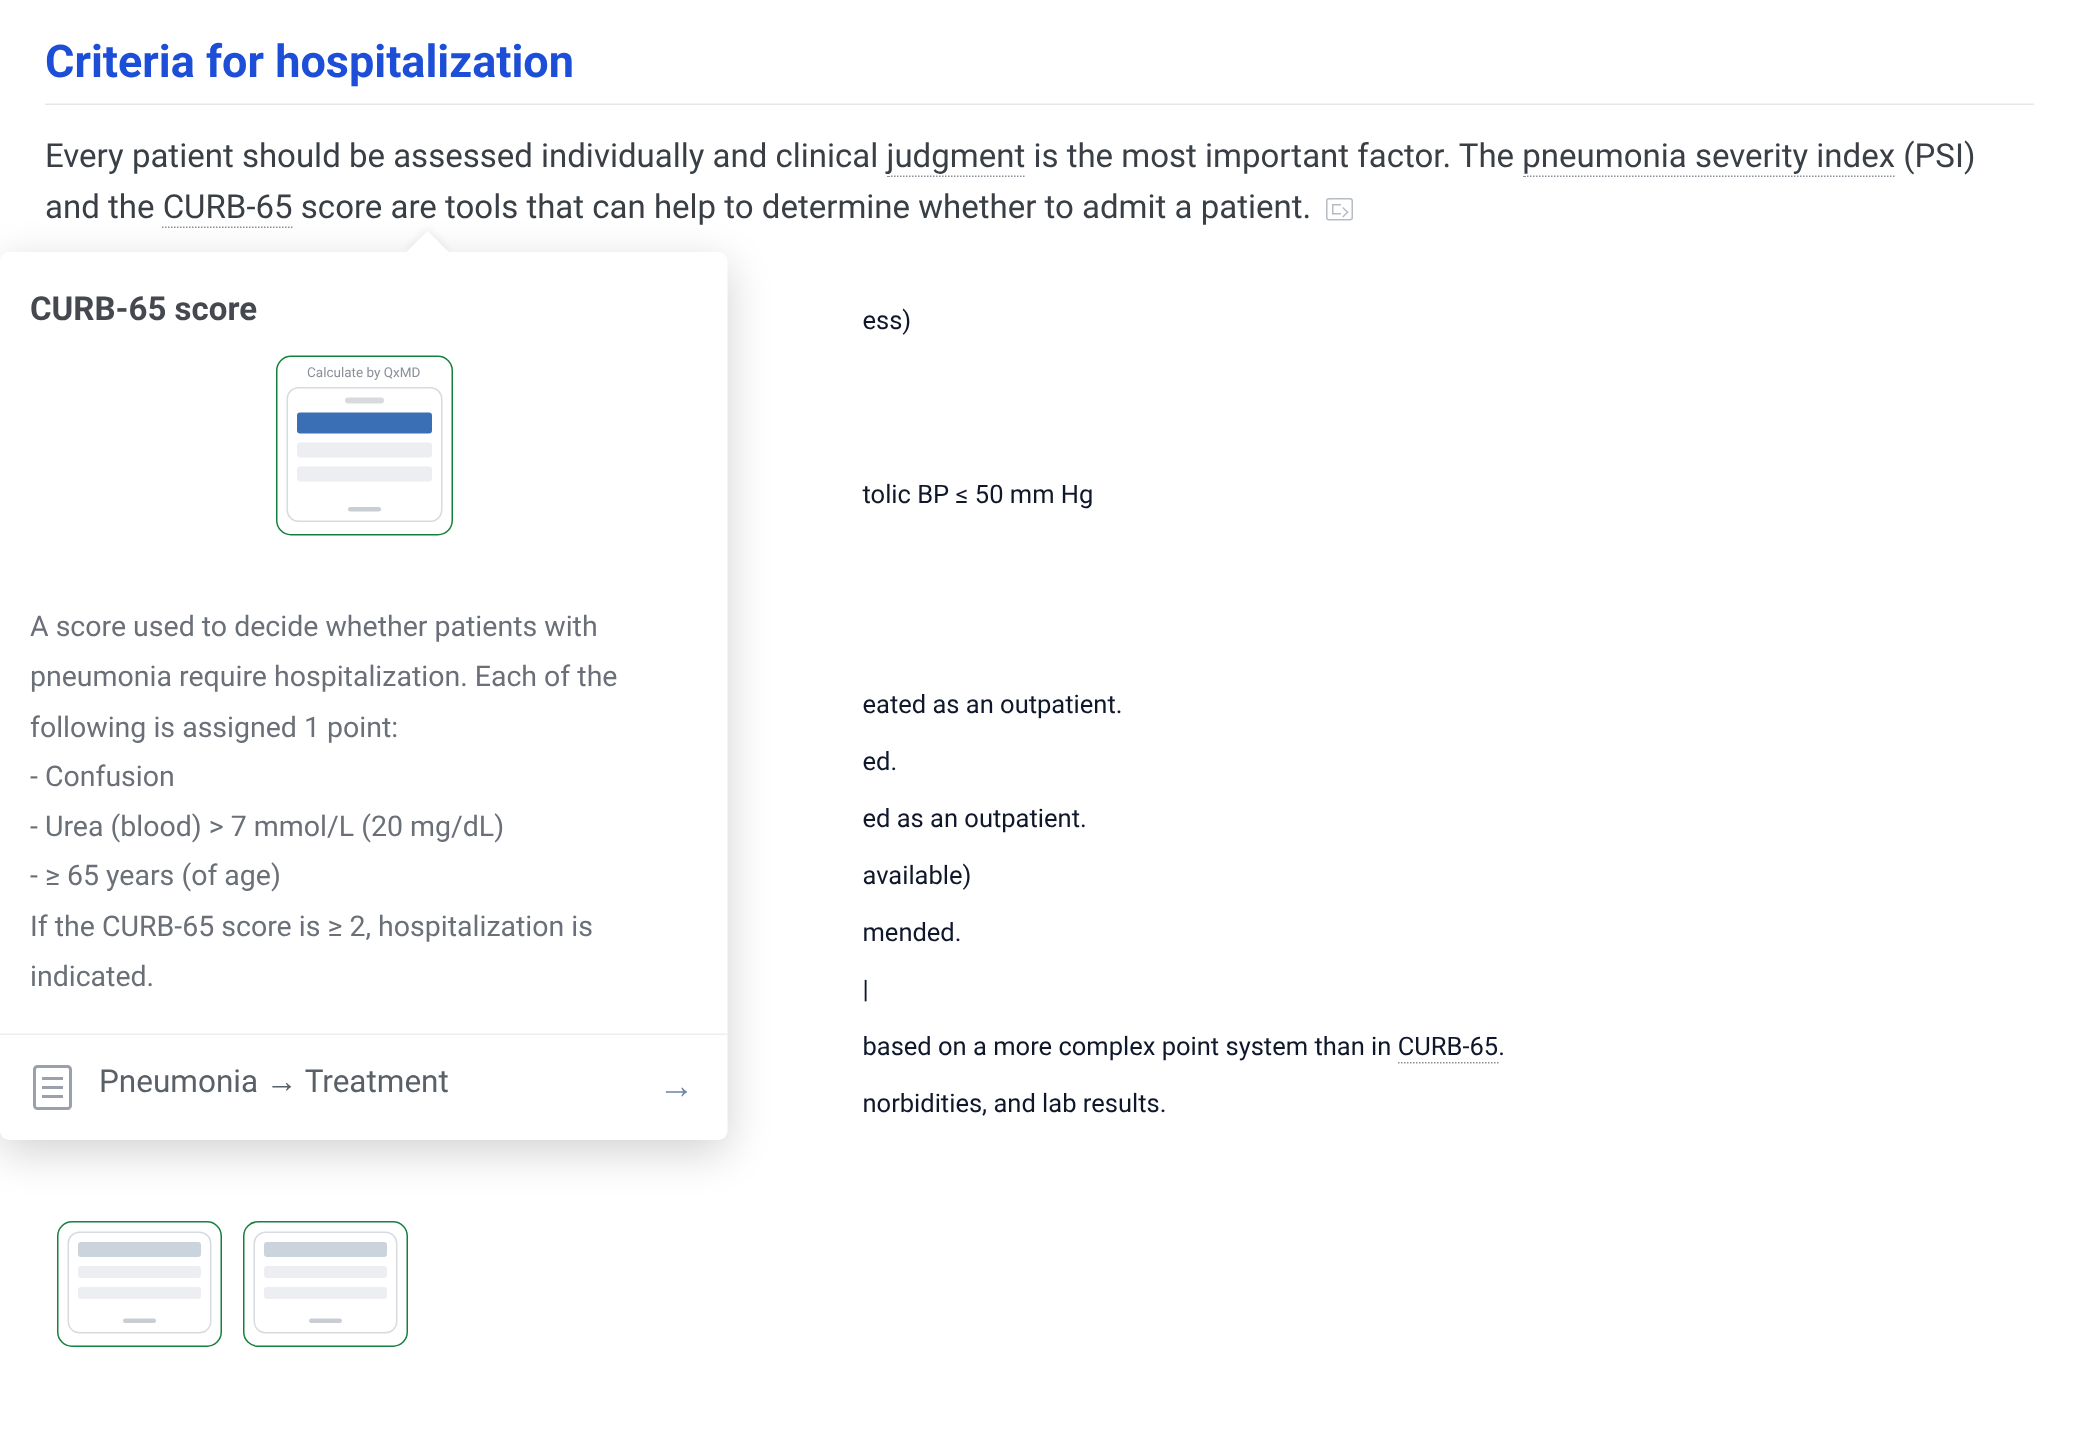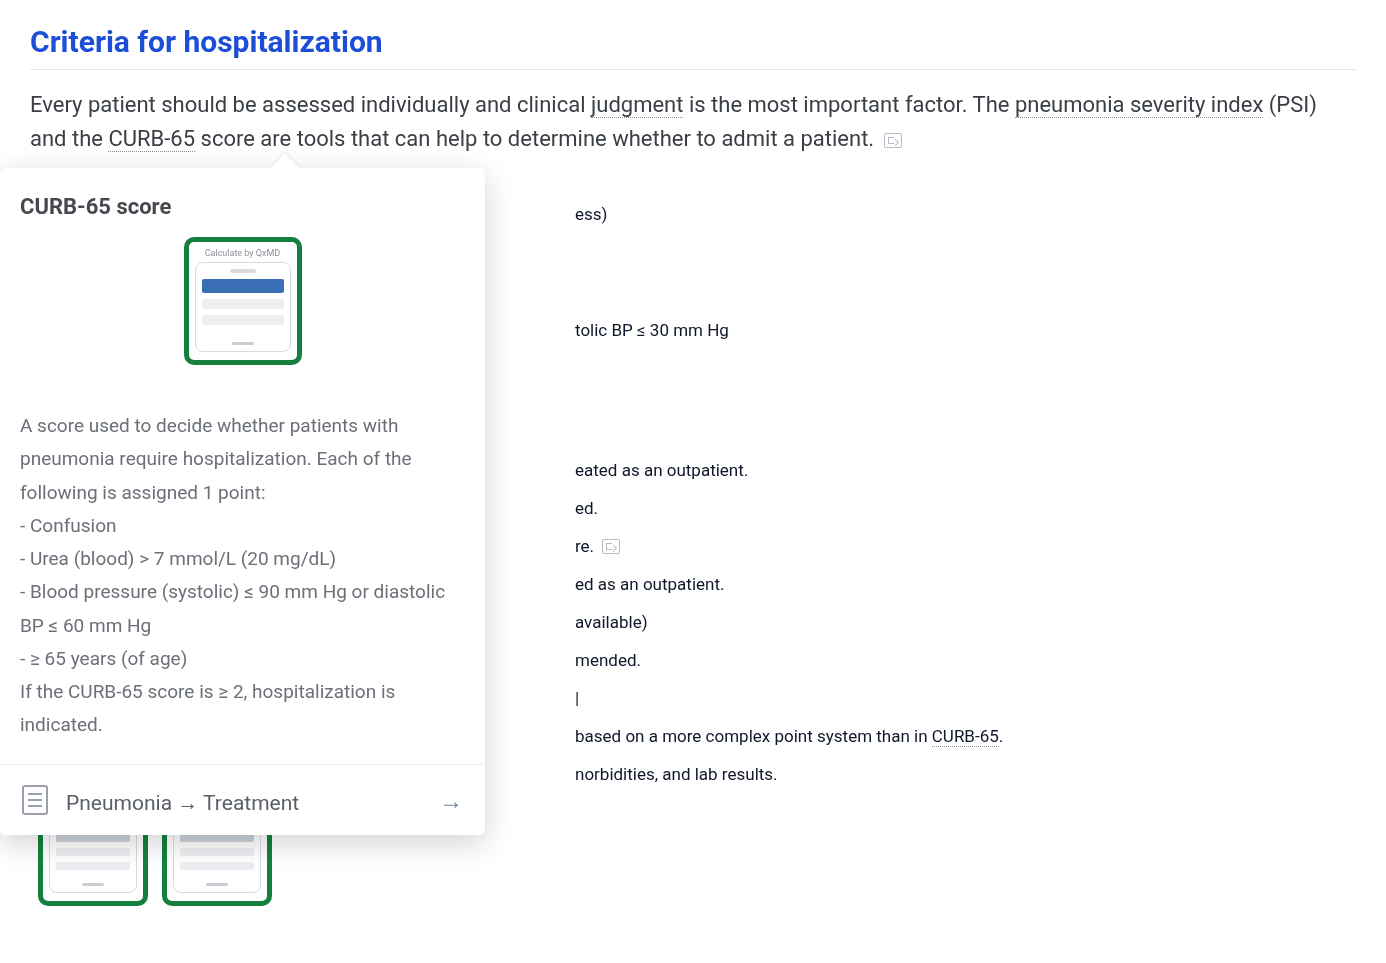--- a/index.html
+++ b/index.html
@@ -104,21 +104,21 @@
     color: #45494f;
     margin-bottom: 18px;
   }
   .calc-thumb-wrap {
     text-align: center;
     margin-bottom: 20px;
   }
   .calc-thumb {
     display: inline-block;
     width: 118px;
-    border: 5px solid #15803d;
+    border: 1px solid #15803d;
     border-radius: 10px;
     padding: 6px 6px 8px 6px;
     cursor: pointer;
   }
   .calc-caption {
     font-size: 9px;
     color: #8a8f98;
     text-align: center;
     margin-bottom: 4px;
   }
@@ -161,21 +161,21 @@
     font-size: 19px;
     line-height: 1.75;
     color: #6b7078;
     margin-top: 44px;
   }
 
   .pop-footer {
     border-top: 1px solid #eceef1;
     padding: 20px 22px;
     display: flex;
-    align-items: flex-end;
+    align-items: flex-start;
     gap: 18px;
     cursor: pointer;
   }
   .doc-icon {
     width: 26px; height: 30px;
     border: 2px solid #9aa1ab;
     border-radius: 3px;
     position: relative;
     flex: 0 0 auto;
   }
@@ -221,25 +221,24 @@
   <h1 class="section-title">Criteria for hospitalization</h1>
   <hr class="rule">
   <p class="body-text">
     <span>Every patient should be assessed individually and clinical </span><span class="term">judgment</span><span> is the most important factor. The </span><span class="term">pneumonia severity index</span><span> (PSI) and the </span><span class="term">CURB-65</span><span> score are tools that can help to determine whether to admit a patient. </span><span class="ref-icon"></span>
   </p>
 </div>
 
 <div class="bg-lines">
   <div>ess)</div>
   <div style="height:78px"></div>
-  <div>tolic BP ≤ 30 mm Hg</div>
+  <div>tolic BP ≤ 50 mm Hg</div>
   <div style="height:102px"></div>
   <div>eated as an outpatient.</div>
   <div>ed.</div>
-  <div><span>re.</span> <span class="ref-icon"></span></div>
   <div>ed as an outpatient.</div>
   <div>available)</div>
   <div>mended.</div>
   <div>|</div>
   <div>
     <span> based on a more complex point system than in </span><span class="term">CURB-65</span><span>.</span>
   </div>
   <div>norbidities, and lab results.</div>
 </div>
 
@@ -257,21 +256,20 @@
           <div class="row2"></div>
           <div class="footer-bar"></div>
         </div>
       </div>
     </div>
 
     <div class="pop-desc">
       <div>A score used to decide whether patients with pneumonia require hospitalization. Each of the following is assigned 1 point:</div>
       <div>- Confusion</div>
       <div>- Urea (blood) &gt; 7 mmol/L (20 mg/dL)</div>
-      <div>- Blood pressure (systolic) ≤ 90 mm Hg or diastolic BP ≤ 60 mm Hg</div>
       <div>- ≥ 65 years (of age)</div>
       <div>If the CURB-65 score is ≥ 2, hospitalization is indicated.</div>
     </div>
   </div>
 
   <div class="pop-footer">
     <div class="doc-icon"></div>
     <div class="link-text">Pneumonia → Treatment</div>
     <div class="arrow-right">→</div>
   </div>

